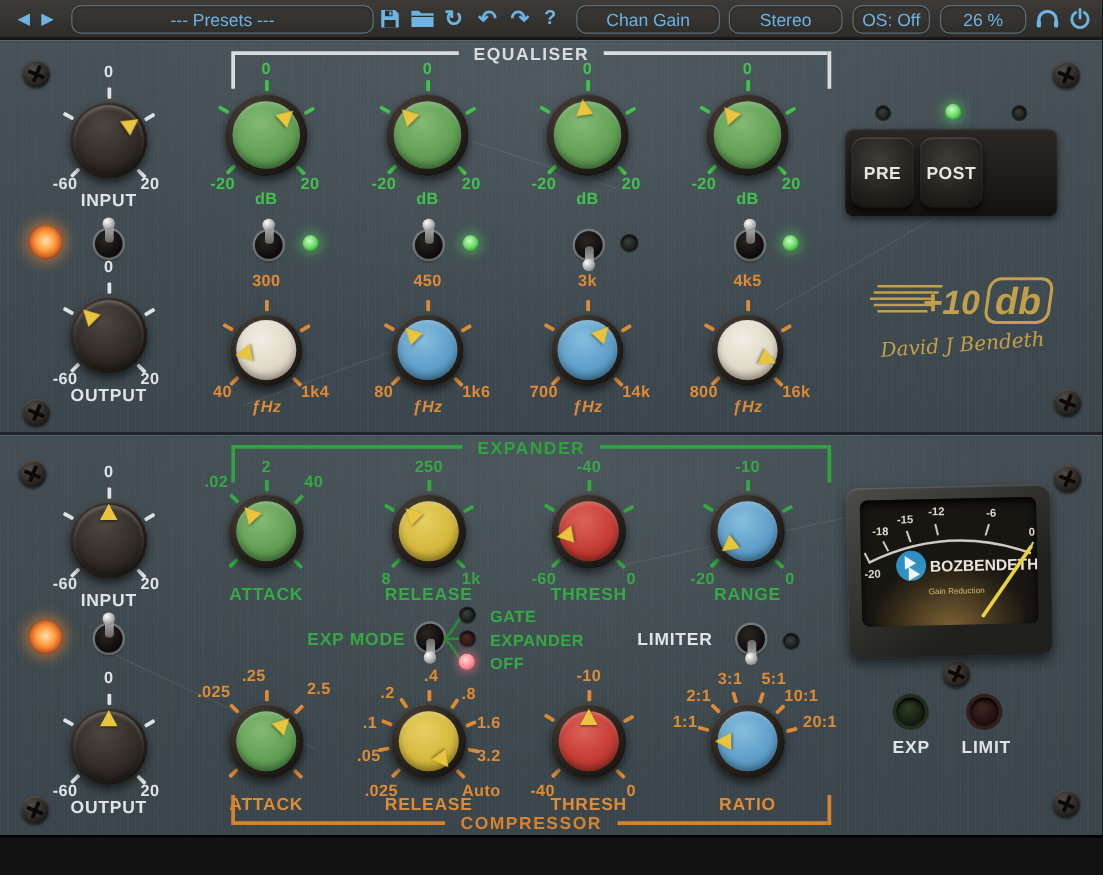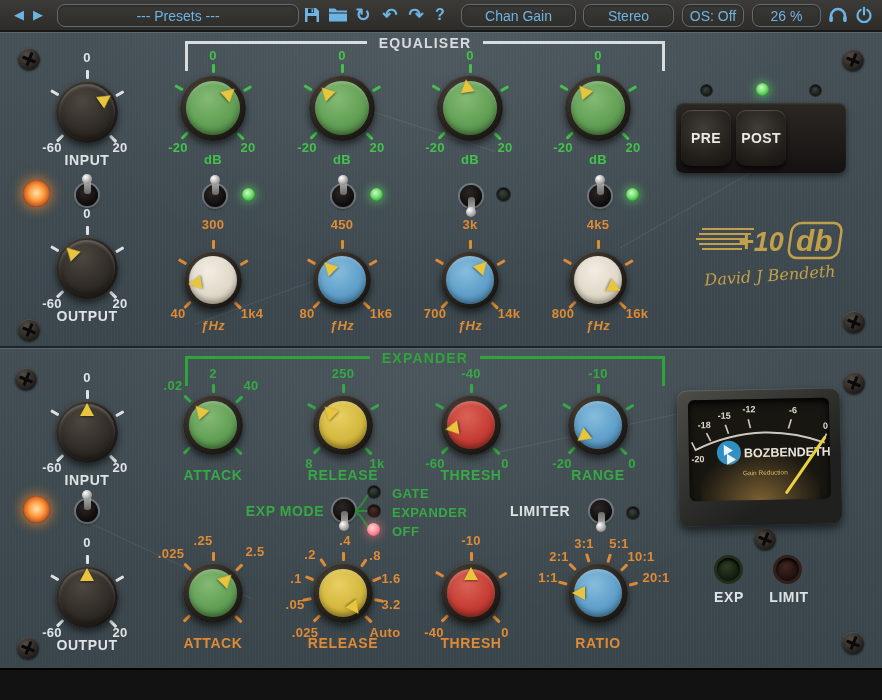--- a/index.html
+++ b/index.html
@@ -674,20 +674,27 @@
       </div>
     <span class="kl c-orange" style="left:-20px;top:14px">1:1</span>
     <span class="kl c-orange" style="left:-9px;top:-7px">2:1</span>
     <span class="kl c-orange" style="left:16px;top:-20px">3:1</span>
     <span class="kl c-orange" style="left:51px;top:-20px">5:1</span>
     <span class="kl c-orange" style="left:73px;top:-7px">10:1</span>
     <span class="kl c-orange" style="left:88px;top:14px">20:1</span>
     <span class="kl c-orange kname" style="left:30px;top:80px">RATIO</span>
   </div>
 
+  <div class="bracket up b-orange" style="left:170px;top:636px;width:480px">
+    <div class="stub"></div>
+      <div class="line"></div>
+    <div class="blabel">COMPRESSOR</div>
+    <div class="line"></div>
+      <div class="stub"></div>
+  </div>
 
   <div class="vu">
     <div class="vu-face">
       <svg width="141" height="101" viewBox="0 0 141 101">
         <path d="M 6 50 Q 70 20 136 45" fill="none" stroke="#cfcac0" stroke-width="2"></path>
         <g stroke="#cfcac0" stroke-width="1.6">
           <line x1="7" y1="50" x2="3" y2="42"></line>
           <line x1="22" y1="41" x2="18" y2="33"></line>
           <line x1="40" y1="34" x2="37" y2="25"></line>
           <line x1="62" y1="29" x2="60" y2="20"></line>

